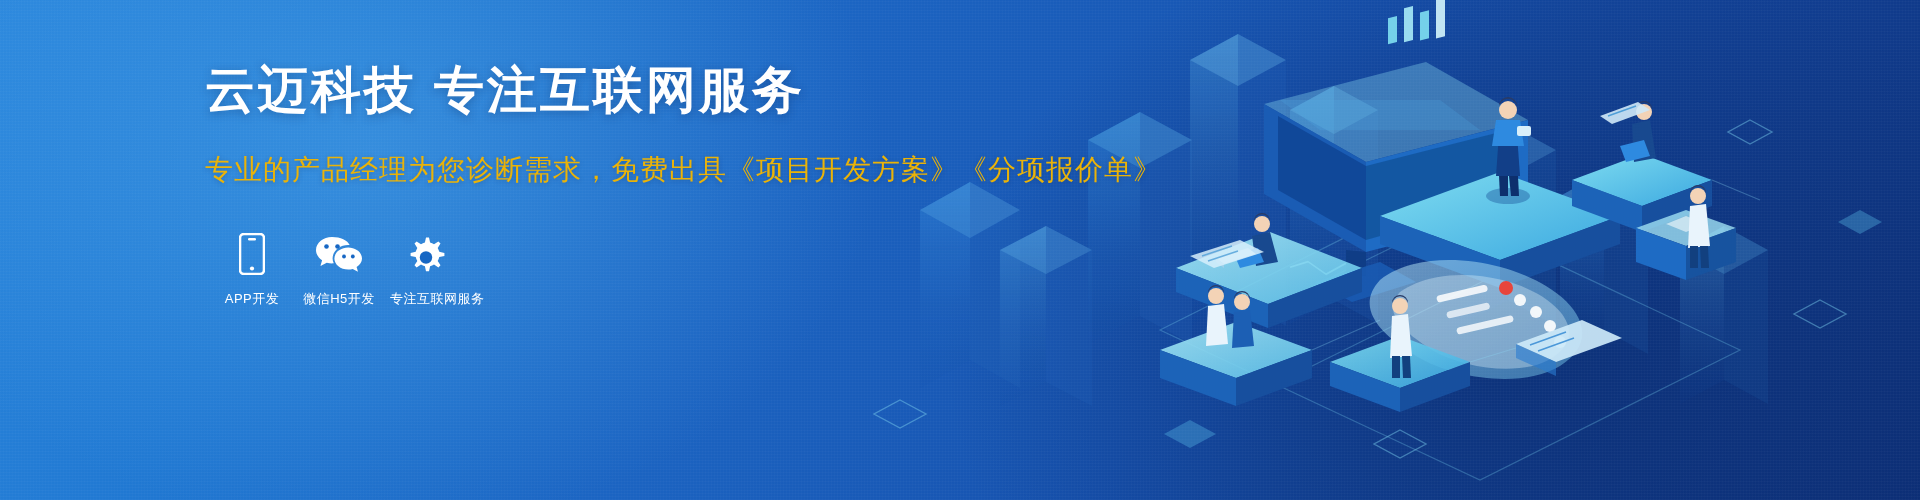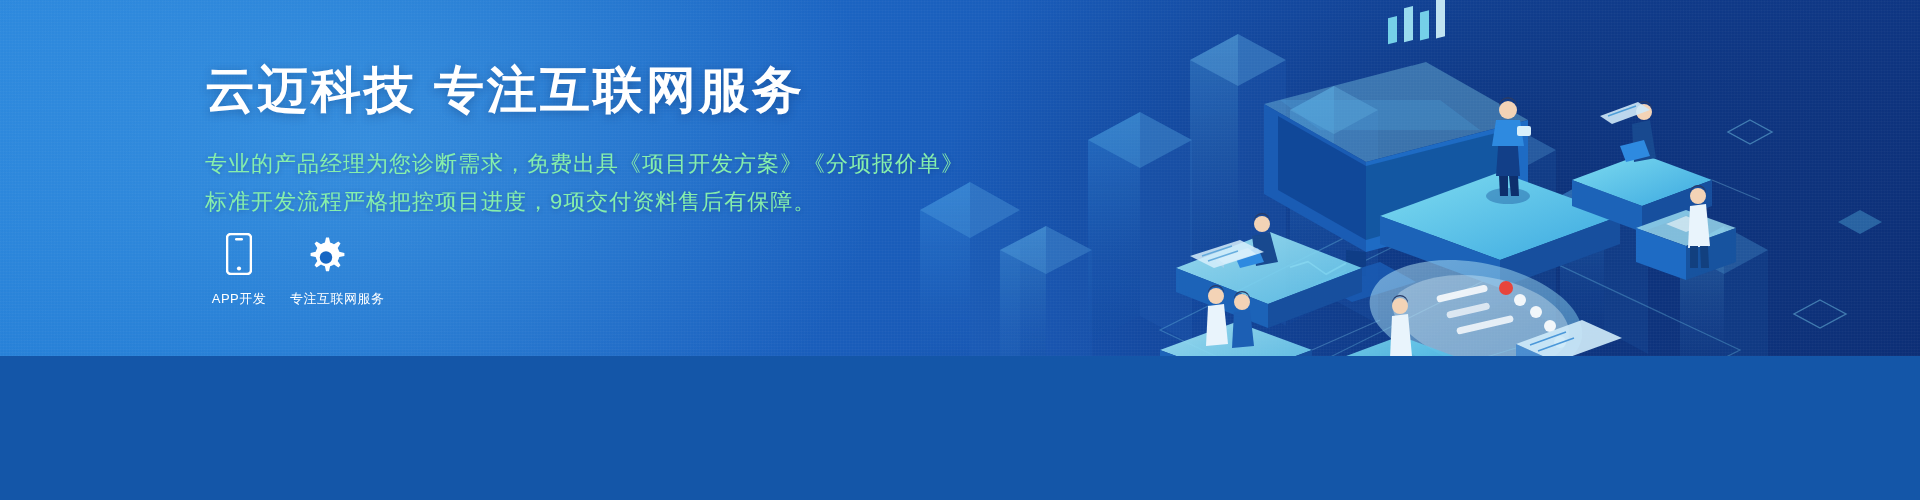--- a/index.html
+++ b/index.html
@@ -4,21 +4,21 @@
 <style>
   * { margin:0; padding:0; box-sizing:border-box; }
   html,body { width:1920px; height:500px; overflow:hidden; }
   body {
     font-family:"Liberation Sans","DejaVu Sans",sans-serif;
     background:#1456a8;
   }
 
   #banner {
     position:relative;
-    width:1920px; height:356px;
+    width:1920px; height:500px;
     overflow:hidden;
     background:
       radial-gradient(ellipse 1400px 900px at 16% 18%, #2a8ae0 0%, rgba(42,138,224,0) 62%),
       radial-gradient(ellipse 1200px 800px at 78% 88%, #0f3c8c 0%, rgba(15,60,140,0) 65%),
       linear-gradient(122deg, #2782d8 0%, #1f72cc 22%, #1a5fbd 45%, #14४fae 60%, #123f98 80%, #0f3182 100%);
   }
   
   #banner::before{
     content:""; position:absolute; inset:0;
     background:linear-gradient(118deg,#2a86dc 0%,#2078d2 18%,#1b64c2 40%,#1651ae 62%,#113f93 82%,#0d3079 100%);
@@ -47,29 +47,30 @@
   .copy { position:absolute; left:205px; top:62px; z-index:6; }
 
   .title {
     font-size:50px; font-weight:bold; color:#ffffff;
     letter-spacing:3px; line-height:1.15;
     white-space:nowrap;
     text-shadow:0 2px 10px rgba(4,30,80,.30);
   }
   .subtitle-wrap { margin-top:25px; }
   .subtitle {
-    font-size:22px; color:#86efac; line-height:1.75;
+    font-size:28px; color:#eab308; line-height:1.75;
     letter-spacing:1px; white-space:nowrap;
     font-weight:400;
     text-shadow:0 1px 5px rgba(4,30,80,.25);
+    font-family:Liberation Serif, serif;
   }
 
   
   .services {
-    position:absolute; left:203px; top:232px; z-index:6;
+    position:absolute; left:216px; top:232px; z-index:6;
     display:flex; align-items:flex-start;justify-content:flex-end;
   }
   .service { width:72px; text-align:center; margin-right:15px; }
   .service:last-child { margin-right:0; }
   .svc-icon {
     height:44px; display:flex; align-items:center; justify-content:center;
   }
   .svc-icon svg { display:block; }
   .svc-label {
     margin-top:14px; font-size:13px; color:#ffffff; letter-spacing:.5px;
@@ -323,38 +324,50 @@
         <path d="M610 362 L656 348"></path>
         <path d="M852 180 L900 200"></path>
       </g>
     </svg>
   </div>
 
   <div class="copy">
     <div class="title">云迈科技 专注互联网服务</div>
     <div class="subtitle-wrap">
       <div class="subtitle">专业的产品经理为您诊断需求，免费出具《项目开发方案》《分项报价单》</div>
-      <div class="subtitle">标准开发流程严格把控项目进度，9项交付资料售后有保障。</div>
     </div>
   </div>
 
   <div class="services">
 
     <div class="service">
       <div class="svc-icon">
         <svg width="26" height="42" viewBox="0 0 26 42" xmlns="http://www.w3.org/2000/svg">
           <rect x="1" y="1" width="24" height="40" rx="4" ry="4" fill="none" stroke="#ffffff" stroke-width="2.6"></rect>
           <rect x="9" y="5" width="8" height="2.4" rx="1.2" fill="#ffffff"></rect>
           <circle cx="13" cy="35.5" r="2.1" fill="#ffffff"></circle>
         </svg>
       </div>
       <div class="svc-label">APP开发</div>
     </div>
 
 
+    <div class="service">
+      <div class="svc-icon">
+        <svg width="48" height="42" viewBox="0 0 48 42" xmlns="http://www.w3.org/2000/svg">
+          <path d="M17 4 C8.2 4 1 9.8 1 17 c0 4.1 2.4 7.8 6.1 10.2 L5.4 33 l6.4 -3.3 c1.6 .4 3.4 .7 5.2 .7 c.6 0 1.2 0 1.8 -.1 C18 28.6 17.6 27 17.6 25.4 C17.6 18 24.6 12 33.2 12 c.5 0 1 0 1.5 .1 C32.7 7.4 25.5 4 17 4 Z" fill="#ffffff"></path>
+          <circle cx="11.5" cy="13.5" r="2.3" fill="#1767c4"></circle>
+          <circle cx="22.5" cy="13.5" r="2.3" fill="#1767c4"></circle>
+          <path d="M47 25.6 c0 -6.1 -6.2 -11 -13.8 -11 c-7.6 0 -13.8 4.9 -13.8 11 c0 6.1 6.2 11 13.8 11 c1.6 0 3.1 -.2 4.5 -.6 l5.3 2.8 l-1.4 -4.8 C44.9 31.9 47 29 47 25.6 Z" fill="#ffffff"></path>
+          <circle cx="29" cy="23.5" r="1.9" fill="#1767c4"></circle>
+          <circle cx="37.8" cy="23.5" r="1.9" fill="#1767c4"></circle>
+        </svg>
+      </div>
+      <div class="svc-label">微信H5开发</div>
+    </div>
 
 
     <div class="service">
       <div class="svc-icon">
         <svg width="42" height="42" viewBox="0 0 42 42" xmlns="http://www.w3.org/2000/svg">
           <path d="M21 0.5 l3.0 0 l1.1 5.1 a15.8 15.8 0 0 1 3.9 1.6 l4.4 -2.8 l2.1 2.1 l-2.8 4.4 a15.8 15.8 0 0 1 1.6 3.9 l5.1 1.1 l0 3.0 l-5.1 1.1 a15.8 15.8 0 0 1 -1.6 3.9 l2.8 4.4 l-2.1 2.1 l-4.4 -2.8 a15.8 15.8 0 0 1 -3.9 1.6 l-1.1 5.1 l-3.0 0 l-1.1 -5.1 a15.8 15.8 0 0 1 -3.9 -1.6 l-4.4 2.8 l-2.1 -2.1 l2.8 -4.4 a15.8 15.8 0 0 1 -1.6 -3.9 l-5.1 -1.1 l0 -3.0 l5.1 -1.1 a15.8 15.8 0 0 1 1.6 -3.9 l-2.8 -4.4 l2.1 -2.1 l4.4 2.8 a15.8 15.8 0 0 1 3.9 -1.6 Z" fill="#ffffff" transform="translate(0,4)"></path>
           <circle cx="21" cy="24.5" r="6.2" fill="#1767c4"></circle>
         </svg>
       </div>
       <div class="svc-label">专注互联网服务</div>

